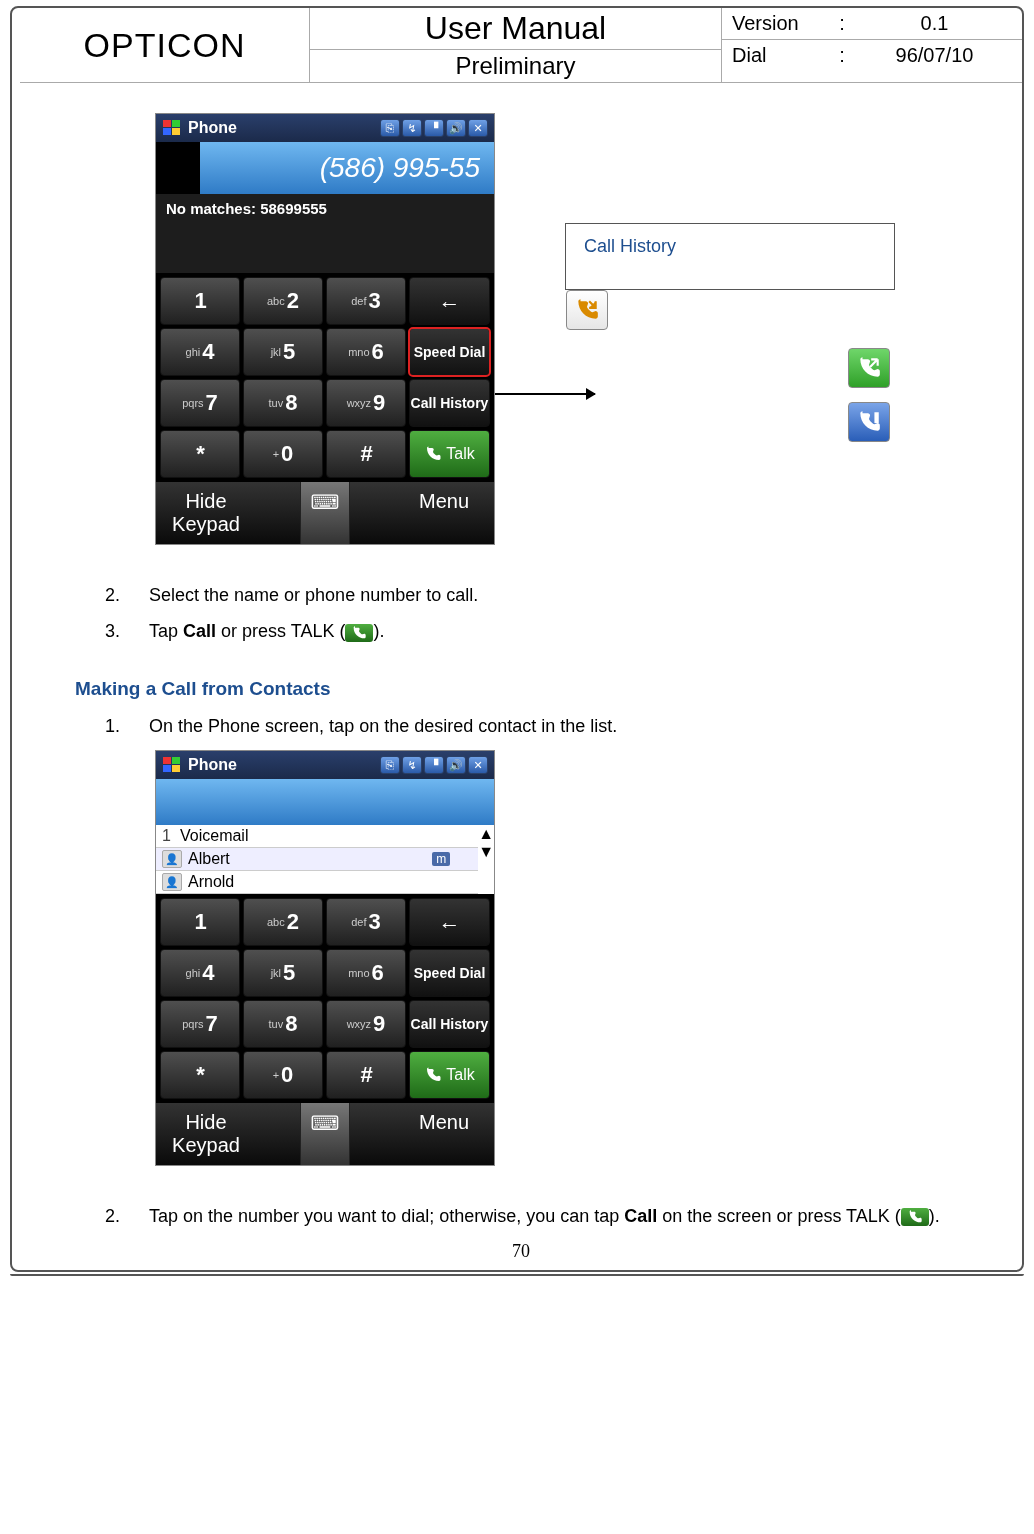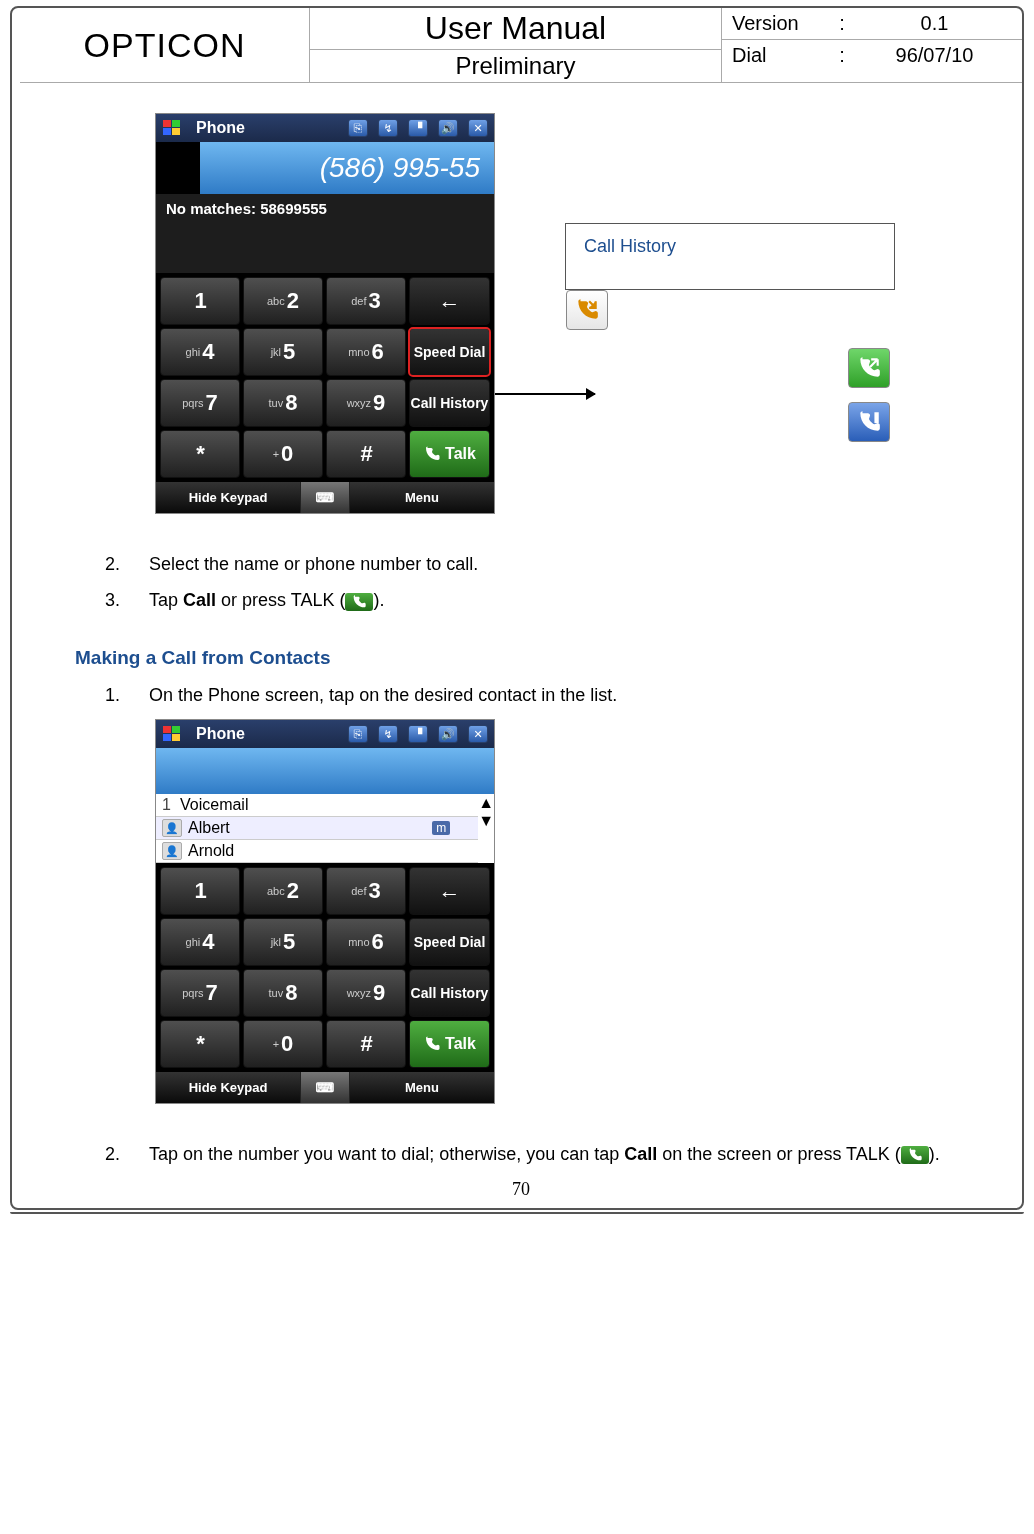--- a/index.html
+++ b/index.html
@@ -79,21 +79,20 @@
     margin-left: 80px;
   }
   .phone .titlebar {
     background: linear-gradient(#2a3f6b, #1b2a4a);
     color: #fff;
     display: flex;
     align-items: center;
     padding: 4px 6px;
     font-size: 16px;
     font-family: Tahoma, sans-serif;
-    gap: 8px;
   }
   .phone .titlebar .winflag {
     width: 20px; height: 20px; margin-right: 6px;
     display: inline-block;
   }
   .phone .titlebar .ttext { flex: 1; font-weight: bold; }
   .phone .titlebar .ticon {
     width: 20px; height: 18px;
     margin-left: 2px;
     background: linear-gradient(#6fa0e6, #2a5aa8);
@@ -164,29 +163,30 @@
     position: relative;
     border: 1px solid #111;
   }
   .phone .key .sub {
     font-size: 11px; color: #ccc; margin-right: 1px;
   }
   .phone .key .big {
     font-size: 22px; font-weight: bold; margin-left: 1px;
   }
   .phone .key.dark { background: linear-gradient(#333,#111); font-size: 14px; font-weight: bold; }
-  .phone .key.talk { background: linear-gradient(#4fae40,#1f6b18); font-weight: bold; }
+  .phone .key.talk { background: linear-gradient(#4fae40,#1f6b18); font-weight: normal; }
   .phone .key.redoutline { outline: 2px solid #d22; outline-offset: -1px; }
   .phone .softbar {
     background: linear-gradient(#333,#0a0a0a);
     color: #fff;
     display: flex;
     font-family: Tahoma, sans-serif;
-    font-size: 13px;
-    font-weight: bold;
+    font-size: 20px;
+    font-weight: normal;
+    gap: 44px;
   }
   .phone .softbar div {
     flex: 1; text-align: center; padding: 8px 0;
   }
   .phone .softbar .kbd {
     flex: 0 0 50px;
     background: linear-gradient(#777,#333);
     border-left:1px solid #222;border-right:1px solid #222;
   }
 

